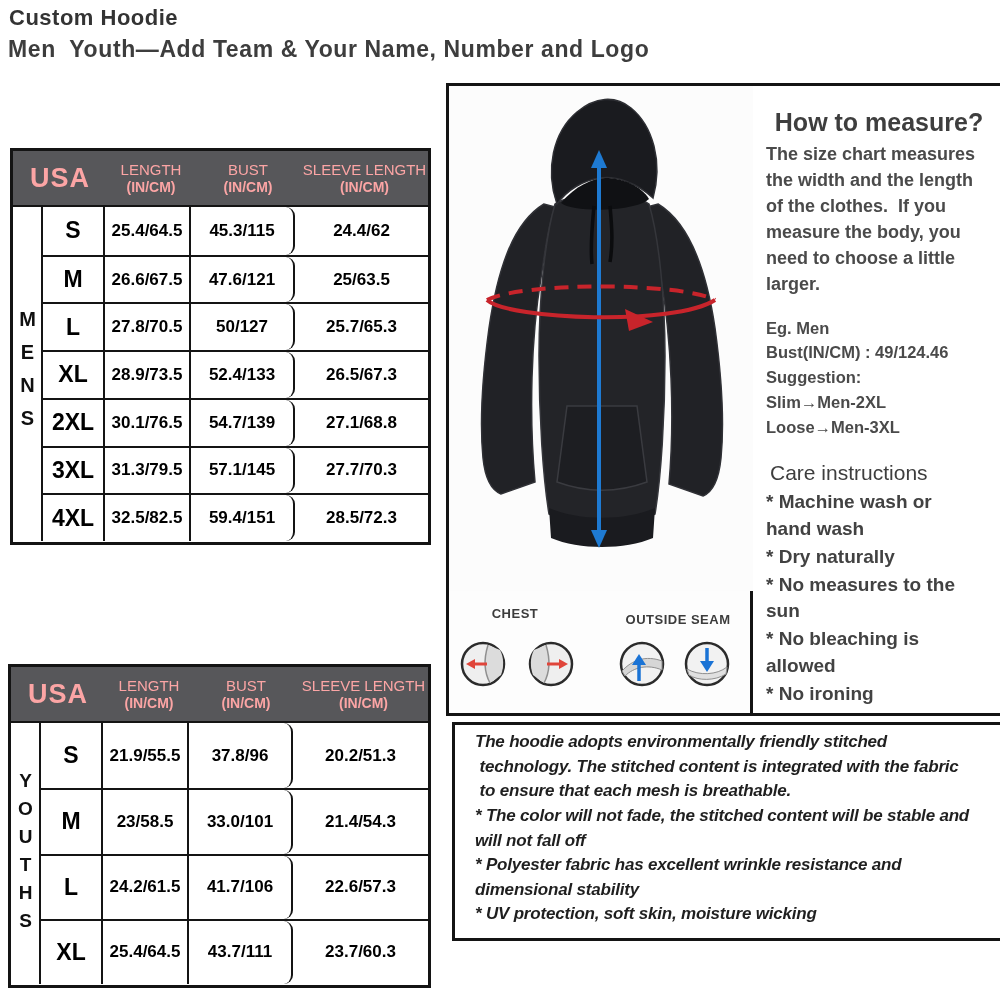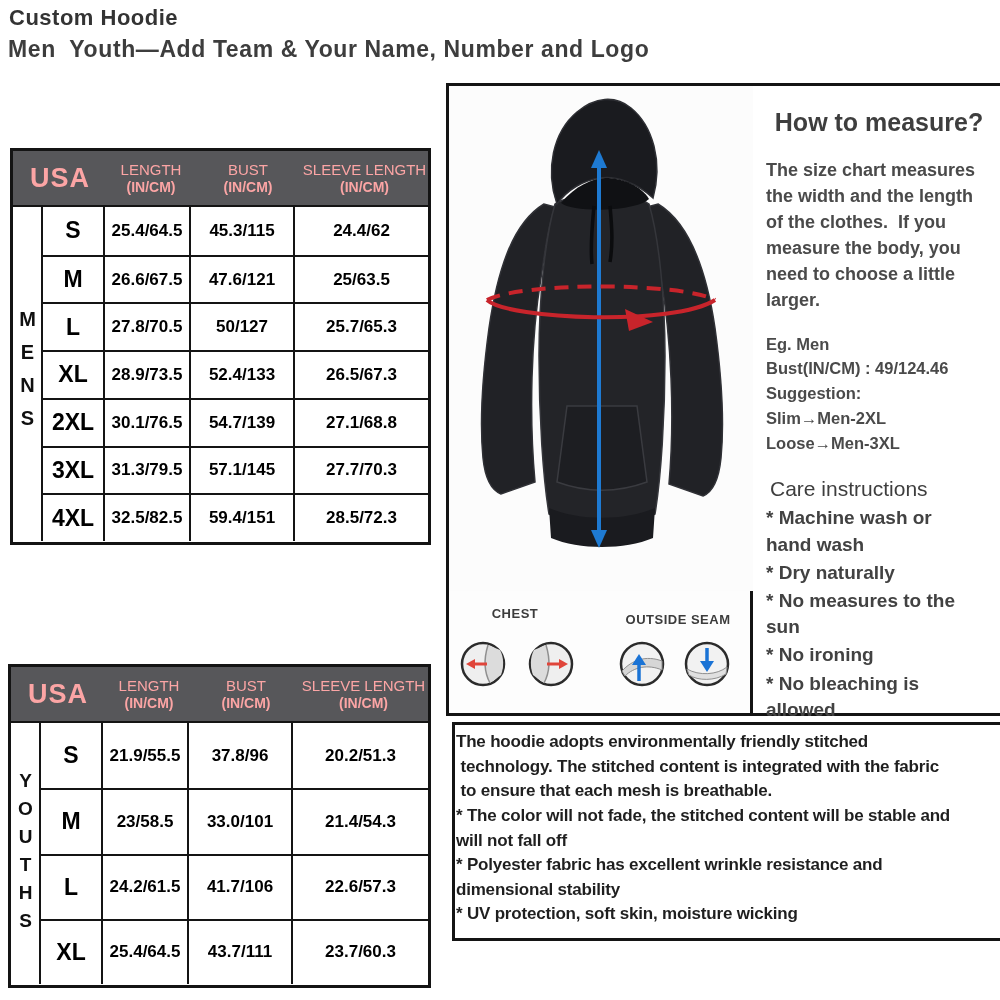--- a/index.html
+++ b/index.html
@@ -28,46 +28,46 @@
   .mens-table .side-label span   { font-size:20px; letter-spacing:11px; }
   .youths-table .side-label span { font-size:19px; letter-spacing:7px; }
   .rows { flex:1; display:grid; }
   .mens-table .rows   { grid-template-rows:repeat(7,1fr); }
   .youths-table .rows { grid-template-rows:repeat(4,1fr); }
   .t-row { display:flex; }
   .t-row + .t-row { border-top:2px solid #141414; }
   .cell { display:flex; align-items:center; justify-content:center; border-right:2px solid #141414; font-weight:bold; color:#000; }
   .c-size   { width:62px; font-size:23px; }
   .c-length { width:86px; font-size:17px; }
-  .c-bust   { width:104px; font-size:17px; }
+  .c-bust   { width:104px; font-size:17px;border-radius:9px; }
   .c-sleeve { flex:1; border-right:none; font-size:17px; }
 
   
   .measure-box { position:absolute; left:446px; top:83px; width:554px; height:633px;
                  border:3px solid #141414; border-right:none; display:flex; background:#fff; }
   .hoodie-panel { width:304px; position:relative; border-right:3px solid #141414; background:#fdfdfd; }
   .hoodie-svg { position:absolute; left:0; top:0; }
   .diagram-label { position:absolute; font-size:13px; font-weight:bold; color:#3c3c3c; text-align:center; letter-spacing:.5px; }
   .chest-label { left:26px; top:512px; width:80px;margin-top:8px; }
   .seam-label  { left:154px; top:526px; width:150px; }
   .m-icon { position:absolute; width:48px; height:48px; top:554px; }
   .icon-1 { left:10px; } .icon-2 { left:78px; } .icon-3 { left:169px; } .icon-4 { left:234px; }
 
   
   .info-panel { flex:1; padding:8px 8px 0 13px; color:#464646; }
   .howto-head { margin-top:14px; text-align:center; font-size:25px; font-weight:bold; color:#3e3e3e; }
-  .howto-body { margin-top:20px; font-size:18px; font-weight:bold; line-height:1.45; color:#4a4a4a; }
+  .howto-body { margin-top:4px; font-size:18px; font-weight:bold; line-height:1.45; color:#4a4a4a; }
   .example    { margin-top:18px; font-size:16.5px; font-weight:bold; line-height:1.5; color:#4a4a4a; }
   .care-head  { margin-top:22px; font-size:21px; font-weight:normal; color:#3e3e3e; padding-left:4px; }
   .care-list  { margin-top:4px; font-size:19px; font-weight:bold; line-height:1.38; color:#424242; }
   .care-item  { margin-top:2px; }
 
   
   .desc-box { position:absolute; left:452px; top:722px; width:548px; height:219px;
-              border:3px solid #141414; border-right:none; padding:5px 8px 0 1px; background:#fff; }
+              border:3px solid #141414; border-right:none; padding:5px 8px 0 20px; background:#fff;font-style:italic; }
   .desc-par, .desc-bullet { font-size:17px; font-weight:bold; color:#1f1f1f; line-height:1.45; letter-spacing:-0.2px; }
 </style>
 </head>
 <body>
 
 <div class="page">
 
   <div class="title1">Custom Hoodie</div>
   <div class="title2 pre">Men  Youth—Add Team &amp; Your Name, Number and Logo</div>
 
@@ -262,23 +262,23 @@
 Suggestion:
 Slim→Men-2XL
 Loose→Men-3XL</div>
       <div class="care-head">Care instructions</div>
       <div class="care-list">
         <div class="care-item pre">* Machine wash or
 hand wash</div>
         <div class="care-item pre">* Dry naturally</div>
         <div class="care-item pre">* No measures to the
 sun</div>
-        <div class="care-item pre">* No ironing</div>
         <div class="care-item pre">* No bleaching is
 allowed</div>
+        <div class="care-item pre">* No ironing</div>
       </div>
     </div>
   </div>
 
   <div class="desc-box">
     <div class="desc-par pre">The hoodie adopts environmentally friendly stitched
  technology. The stitched content is integrated with the fabric
  to ensure that each mesh is breathable.</div>
     <div class="desc-bullet pre">* The color will not fade, the stitched content will be stable and
 will not fall off</div>

